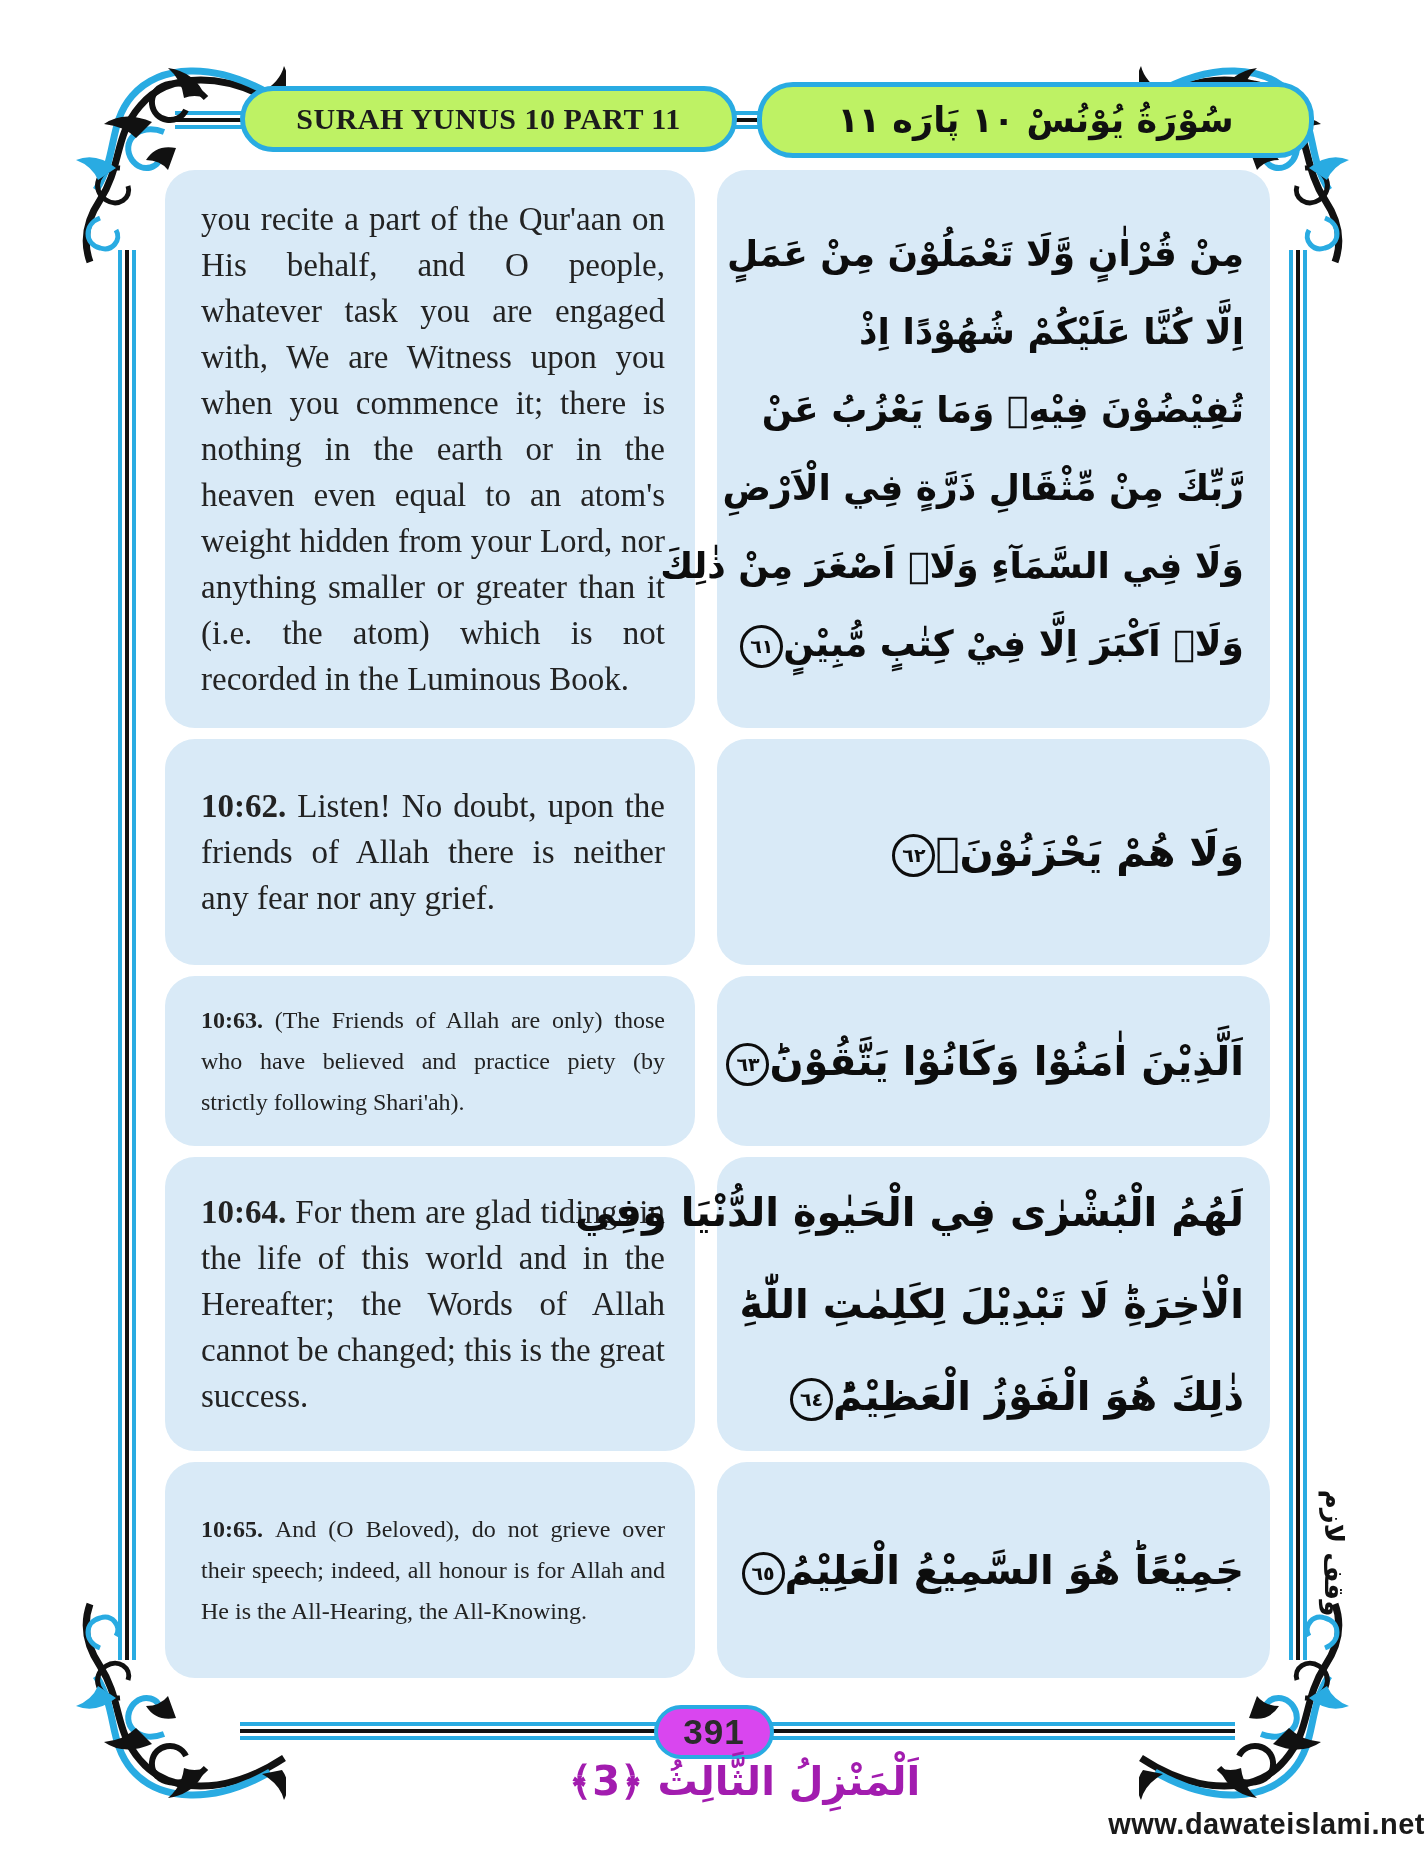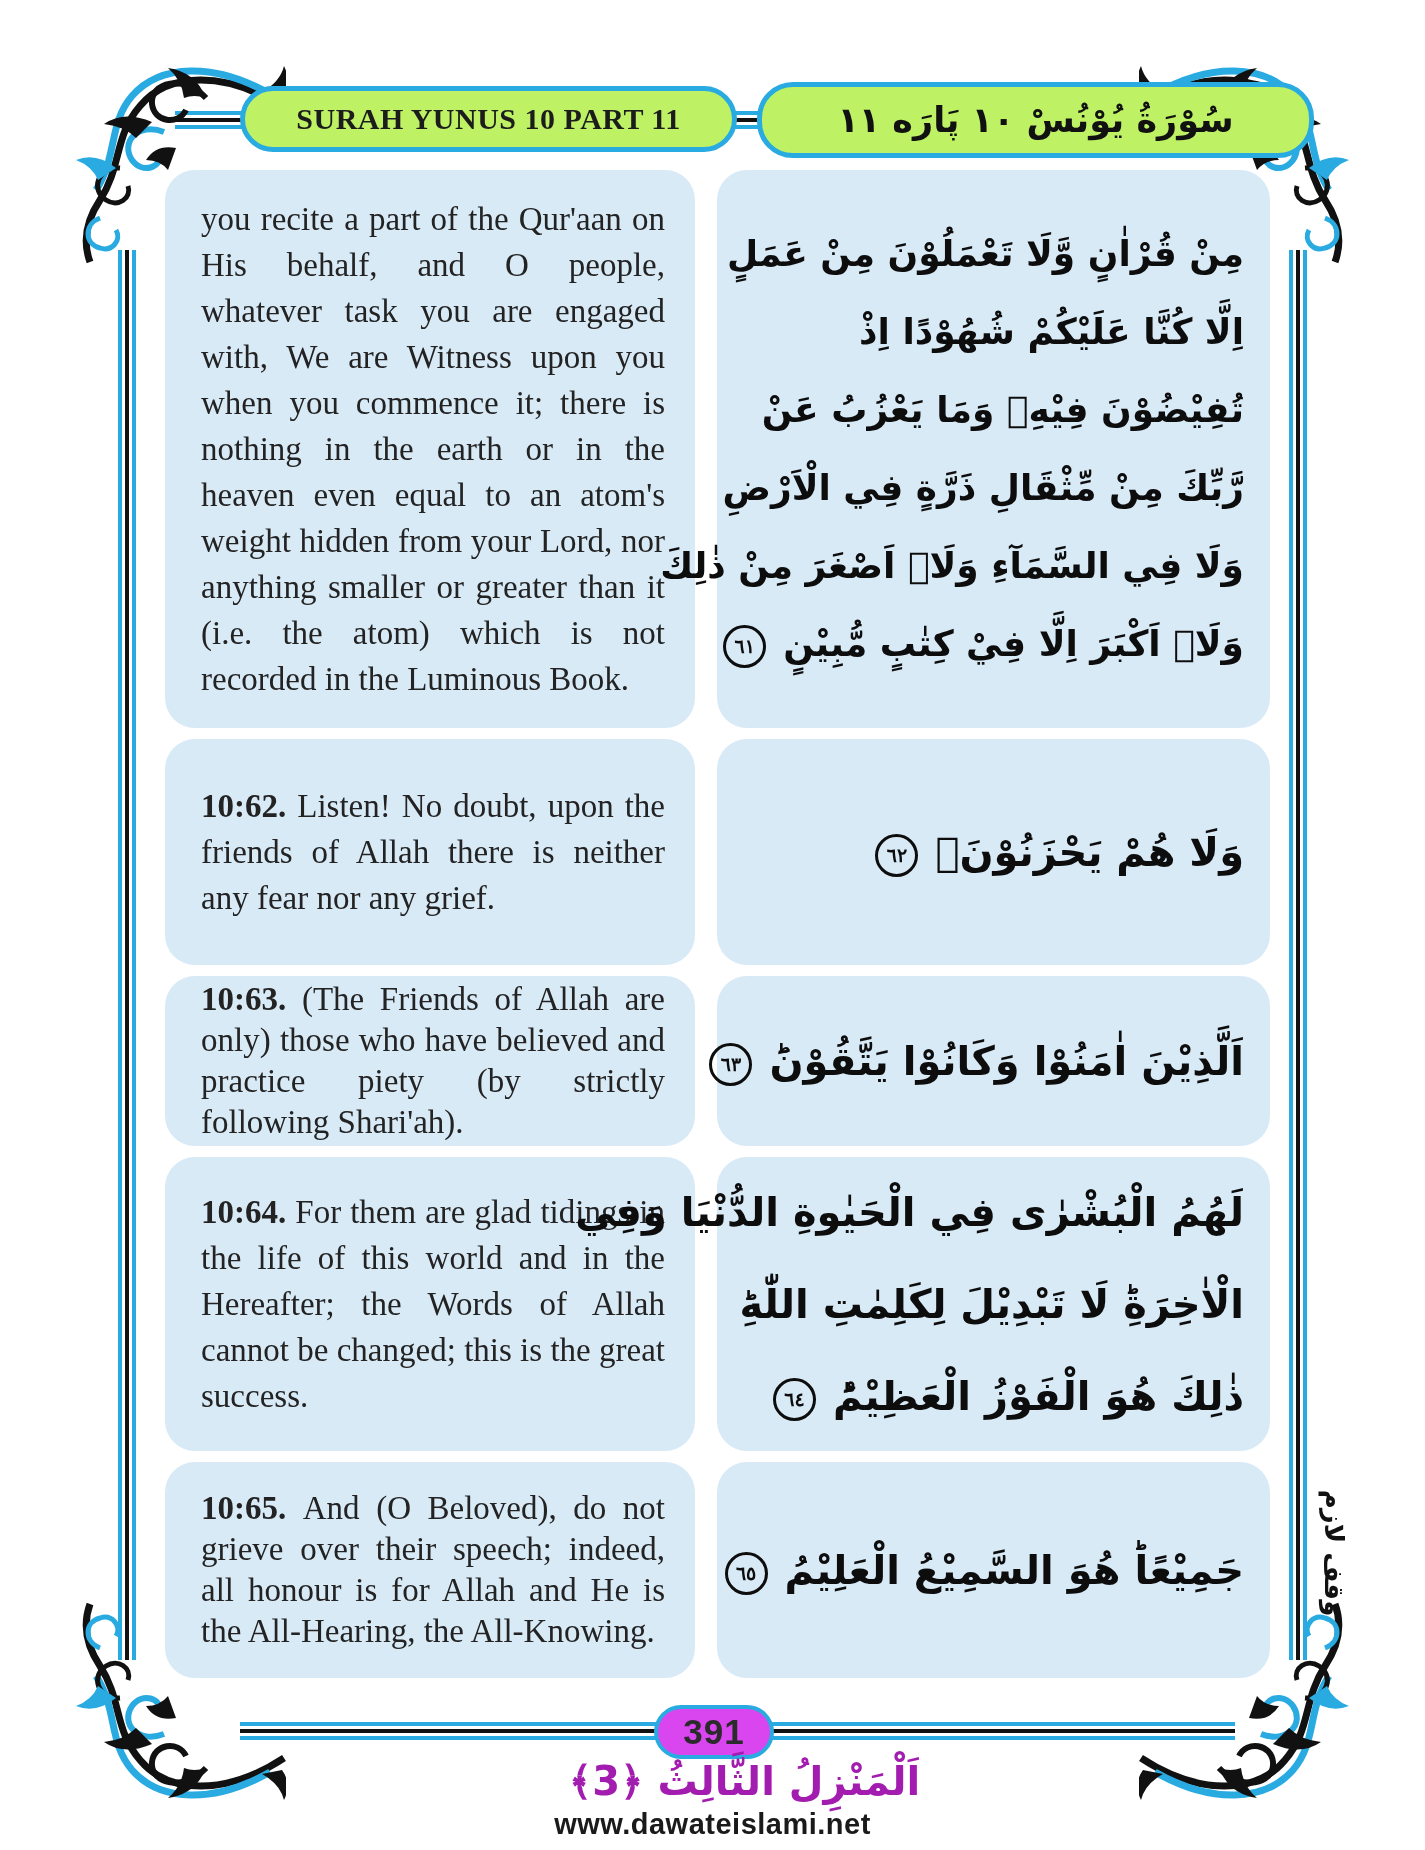--- a/index.html
+++ b/index.html
@@ -61,33 +61,33 @@
   .box { background:#D9EAF7; border-radius:30px; box-sizing:border-box; }
   .en-box {
     padding:16px 30px 16px 36px;
     display:flex; flex-direction:column; justify-content:center;
   }
   .en-box p {
     margin:0; font-family:"Liberation Serif", serif;
     font-size:33px; line-height:46px; color:#232323;
     text-align:justify;
   }
-  .en-box.tight p { font-size:33px; line-height:41px; }
+  .en-box.tight p { font-size:24px; line-height:41px; }
   .ar-box {
     padding:8px 26px 8px 18px; direction:rtl;
     display:flex; flex-direction:column; justify-content:center;
     font-family:"DejaVu Sans", sans-serif; font-weight:bold; color:#0d0d0d;
   }
   .aline { white-space:nowrap; text-align:right; font-size:40px; line-height:92px; }
   .ar-box.six .aline { font-size:36px; line-height:78px; }
   .aline.center { text-align:right; }
   .medal {
     display:inline-flex; align-items:center; justify-content:center;
     width:37px; height:37px; border:3px solid #0d0d0d; border-radius:50%;
-    font-size:19px; line-height:1; margin:0 17px; vertical-align:middle;font-family:Liberation Serif, serif;
+    font-size:19px; line-height:1; margin:0 0; vertical-align:middle;
   }
 
   
   #margin-note {
     position:absolute; left:1349px; top:1478px; width:150px;
     transform:rotate(90deg); transform-origin:left top;
     font-family:"DejaVu Sans", sans-serif; font-weight:bold;
     font-size:26px; color:#111; direction:rtl; text-align:center;
   }
 
@@ -101,21 +101,21 @@
     font-family:"Liberation Sans", sans-serif; font-weight:bold;
     font-size:35px; color:#2b2b2b; letter-spacing:1px;
   }
   #manzil-line {
     position:absolute; left:0; top:1758px; width:1425px;
     text-align:center; direction:rtl;
     font-family:"DejaVu Sans", sans-serif; font-weight:bold;
     font-size:40px; color:#a21caf;padding-left:32px;
   }
   #website-line {
-    position:absolute; left:0; top:1808px; width:1425px; text-align:center;
+    position:absolute; left:0; top:1808px; width:1425px; text-align:right;
     font-family:"Liberation Sans", sans-serif; font-weight:bold;
     font-size:29px; color:#1a1a1a; letter-spacing:0.5px;
   }
 </style>
 </head>
 <body>
 
 <div class="page">
 
   <svg width="0" height="0" style="position:absolute">

